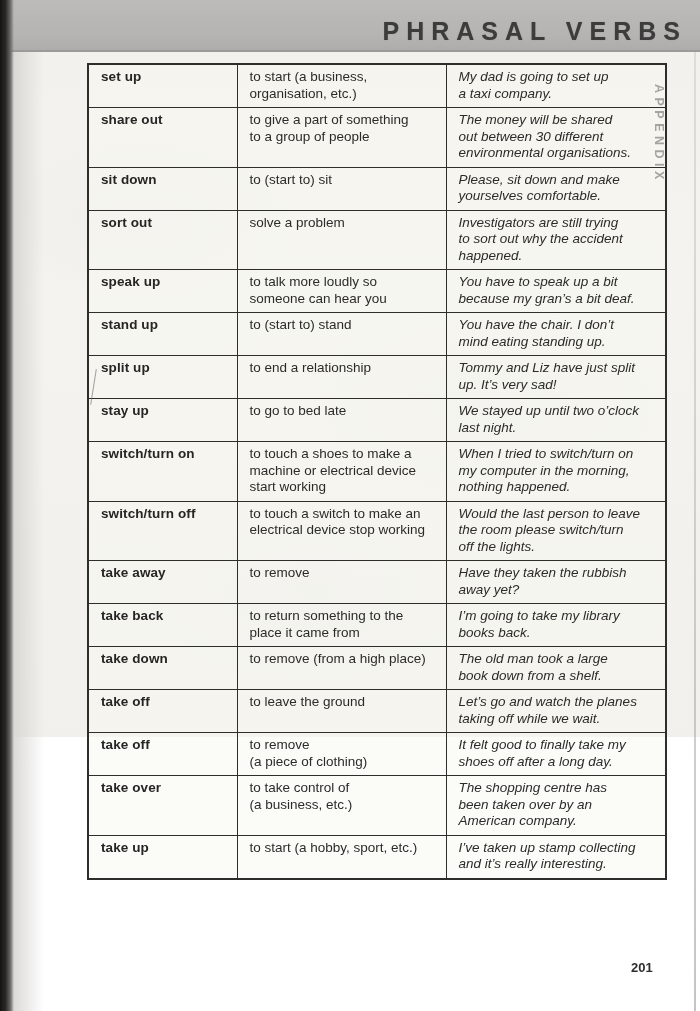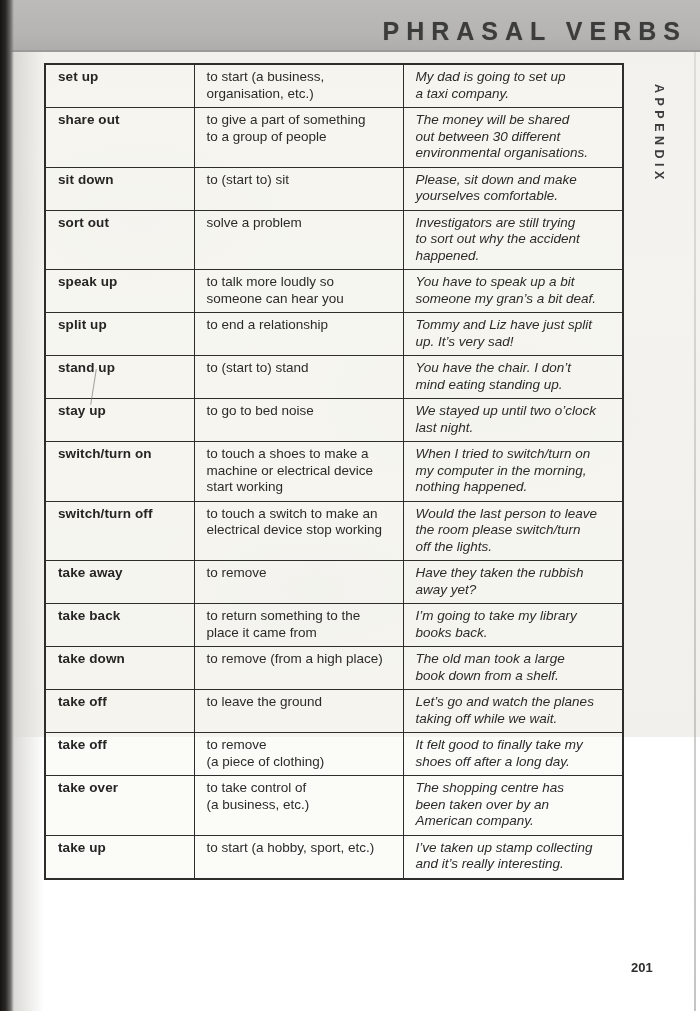--- a/index.html
+++ b/index.html
@@ -84,21 +84,21 @@
     top: 63px;
     width: 578px;
     border-collapse: collapse;
     table-layout: fixed;
     background: rgba(248,247,243,.55);
     z-index: 3;
   }
   table.pv-table, table.pv-table td {
     border: 1.6px solid #2e2d2b;
   }
-  table.pv-table { border-width: 2.2px; }
+  table.pv-table { border-width: 2.2px; margin-left: 43px; }
   td {
     vertical-align: top;
     padding: 4px 10px 5px 12px;
     font-size: 13.5px;
     line-height: 16.5px;
     color: #2c2b29;
     white-space: pre-line;
     overflow: hidden;
   }
   td.verb-cell {
@@ -193,37 +193,37 @@
           <td class="definition-cell">solve a problem</td>
           <td class="example-cell">Investigators are still trying
 to sort out why the accident
 happened.</td>
         </tr>
         <tr>
           <td class="verb-cell">speak up</td>
           <td class="definition-cell">to talk more loudly so
 someone can hear you</td>
           <td class="example-cell">You have to speak up a bit
-someone my gran’s a bit deaf.</td>
+because my gran’s a bit deaf.</td>
+        </tr>
+        <tr>
+          <td class="verb-cell">stand up</td>
+          <td class="definition-cell">to (start to) stand</td>
+          <td class="example-cell">You have the chair. I don’t
+mind eating standing up.</td>
         </tr>
         <tr>
           <td class="verb-cell">split up</td>
           <td class="definition-cell">to end a relationship</td>
           <td class="example-cell">Tommy and Liz have just split
 up. It’s very sad!</td>
         </tr>
         <tr>
-          <td class="verb-cell">stand up</td>
-          <td class="definition-cell">to (start to) stand</td>
-          <td class="example-cell">You have the chair. I don’t
-mind eating standing up.</td>
-        </tr>
-        <tr>
           <td class="verb-cell">stay up</td>
-          <td class="definition-cell">to go to bed noise</td>
+          <td class="definition-cell">to go to bed late</td>
           <td class="example-cell">We stayed up until two o’clock
 last night.</td>
         </tr>
         <tr>
           <td class="verb-cell">switch/turn on</td>
           <td class="definition-cell">to touch a shoes to make a
 machine or electrical device
 start working</td>
           <td class="example-cell">When I tried to switch/turn on
 my computer in the morning,

